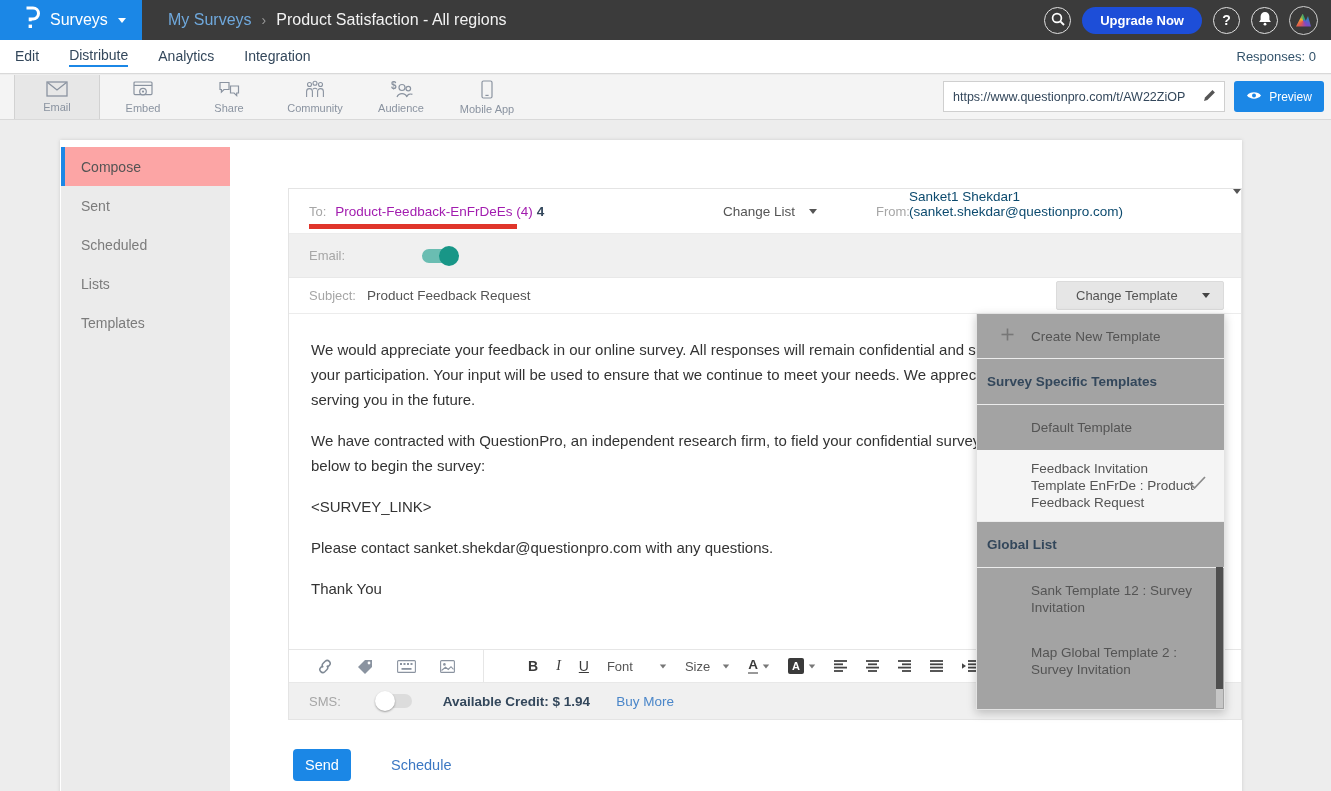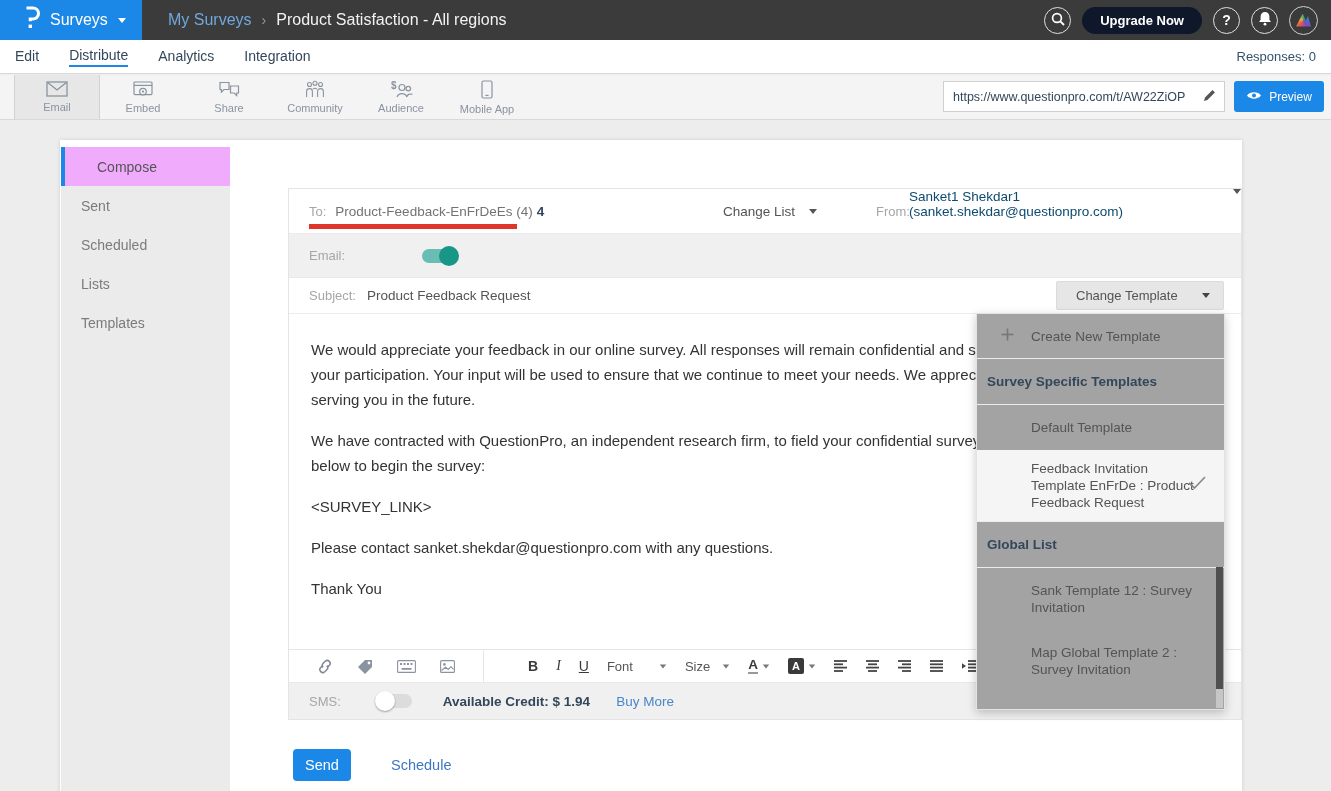--- a/index.html
+++ b/index.html
@@ -11,21 +11,21 @@
   .logo-block { width:142px; height:40px; background:#1B87E6; display:flex; align-items:center; padding-left:24px; gap:10px; cursor:pointer; }
   .logo-block .product { color:#fff; font-size:16px; }
   .caret { width:0; height:0; border-left:4px solid transparent; border-right:4px solid transparent; border-top:5px solid currentColor; display:inline-block; }
   .caret.white { border-top-color:#fff; }
   .breadcrumb { display:flex; align-items:center; gap:10px; margin-left:26px; font-size:16px; }
   .breadcrumb .parent { color:#6FA8DC; cursor:pointer; }
   .breadcrumb .sep { color:#9a9a9a; font-size:14px; }
   .breadcrumb .current { color:#F2F2F2; }
   .topbar-right { margin-left:auto; display:flex; align-items:center; gap:11px; padding-right:13px; }
   .circle-btn { width:27px; height:27px; border:1.5px solid #E0E0E0; border-radius:50%; display:flex; align-items:center; justify-content:center; color:#fff; font-size:14px; font-weight:bold; cursor:pointer; flex:none; }
-  .upgrade { background:#0f172a; color:#fff; font-weight:bold; font-size:13px; border:none; border-radius:14px; height:27px; padding:0 18px; cursor:pointer; }
+  .upgrade { background:#1d4ed8; color:#fff; font-weight:bold; font-size:13px; border:none; border-radius:14px; height:27px; padding:0 18px; cursor:pointer; }
   .avatar { width:29px; height:29px; border:1.5px solid #cfcfcf; border-radius:50%; background:#3a3a3a; display:flex; align-items:center; justify-content:center; overflow:hidden; cursor:pointer; }
   .avatar .swirl { width:15px; height:13px; background:conic-gradient(from 220deg,#E2574C,#F2B134,#2FA96E,#3C78C3,#8247C5,#E2574C); clip-path:polygon(0 100%,45% 0,65% 55%,80% 20%,100% 100%); }
 
   
   .tabbar { position:absolute; top:40px; left:0; right:0; height:34px; background:#fff; border-bottom:1px solid #D9D9D9; display:flex; align-items:center; gap:30px; padding:0 15px; font-size:14px; color:#33475B; }
   .tab { cursor:pointer; padding-bottom:2px; }
   .tab.active { border-bottom:2px solid #1B87E6; }
   .responses { margin-left:auto; font-size:13px; color:#33536B; }
 
   
@@ -34,29 +34,29 @@
   .channel.active { background:#E7E7E7; border-left:1px solid #D2D2D2; border-right:1px solid #D2D2D2; }
   .url-wrap { position:absolute; right:106px; top:6px; width:282px; height:31px; background:#fff; border:1px solid #CFCFCF; display:flex; align-items:center; }
   .url-wrap input { flex:1; border:none; outline:none; font-family:"Liberation Sans",sans-serif; font-size:12.5px; color:#33475B; padding:0 2px 0 9px; min-width:0; background:transparent; }
   .url-wrap .pencil { flex:none; padding:0 8px; cursor:pointer; }
   .preview-btn { position:absolute; right:7px; top:6px; width:90px; height:31px; background:#1B87E6; border:none; border-radius:3px; color:#fff; font-size:12px; display:flex; align-items:center; justify-content:center; gap:7px; cursor:pointer; }
 
   
   .card { position:absolute; left:60px; top:140px; width:1182px; bottom:-4px; background:#fff; box-shadow:0 0 4px rgba(0,0,0,.13); }
   .sidebar { position:absolute; left:1px; top:7px; width:169px; bottom:0; background:#EBEBEB; }
   .side-item { height:39px; display:flex; align-items:center; padding-left:20px; font-size:14px; color:#7B7B7B; cursor:pointer; }
-  .side-item.active { background:#f0abfc; border-left:4px solid #1B87E6; padding-left:32px; color:#545454; }
+  .side-item.active { background:#fca5a5; border-left:4px solid #1B87E6; padding-left:16px; color:#545454; }
 
   
   .compose { position:absolute; left:228px; top:48px; right:0; }
   .compose-box { border:1px solid #E4E4E4; }
   .row-to { position:relative; height:45px; background:#fff; border-bottom:1px solid #ECECEC; display:flex; align-items:center; font-size:13px; }
   .lbl { color:#A6A6A6; }
   .row-to .lbl { margin-left:20px; }
-  .to-value { margin-left:9px; color:#737373; font-size:13.5px; }
+  .to-value { margin-left:9px; color:#a21caf; font-size:13.5px; }
   .to-count { font-weight:bold; color:#33475B; margin-left:4px; font-size:13.5px; }
   .red-bar { position:absolute; left:20px; top:35px; width:208px; height:5px; background:#E0352B; }
   .change-list { position:absolute; left:434px; top:0; height:45px; display:flex; align-items:center; gap:14px; color:#545454; font-size:13.5px; cursor:pointer; }
   .change-list .caret { color:#555; }
   .from-label { position:absolute; left:567px; top:15px; }
   .from-combo { position:absolute; left:620px; top:0; height:45px; display:flex; gap:12px; color:#0c4a6e; font-size:13.5px; cursor:pointer; }
   .from-combo .caret { color:#555; }
 
   .row-email { height:44px; background:#F0F0F0; border-bottom:1px solid #E8E8E8; display:flex; align-items:center; font-size:13px;gap:40px; }
   .row-email .lbl { margin-left:20px; }

